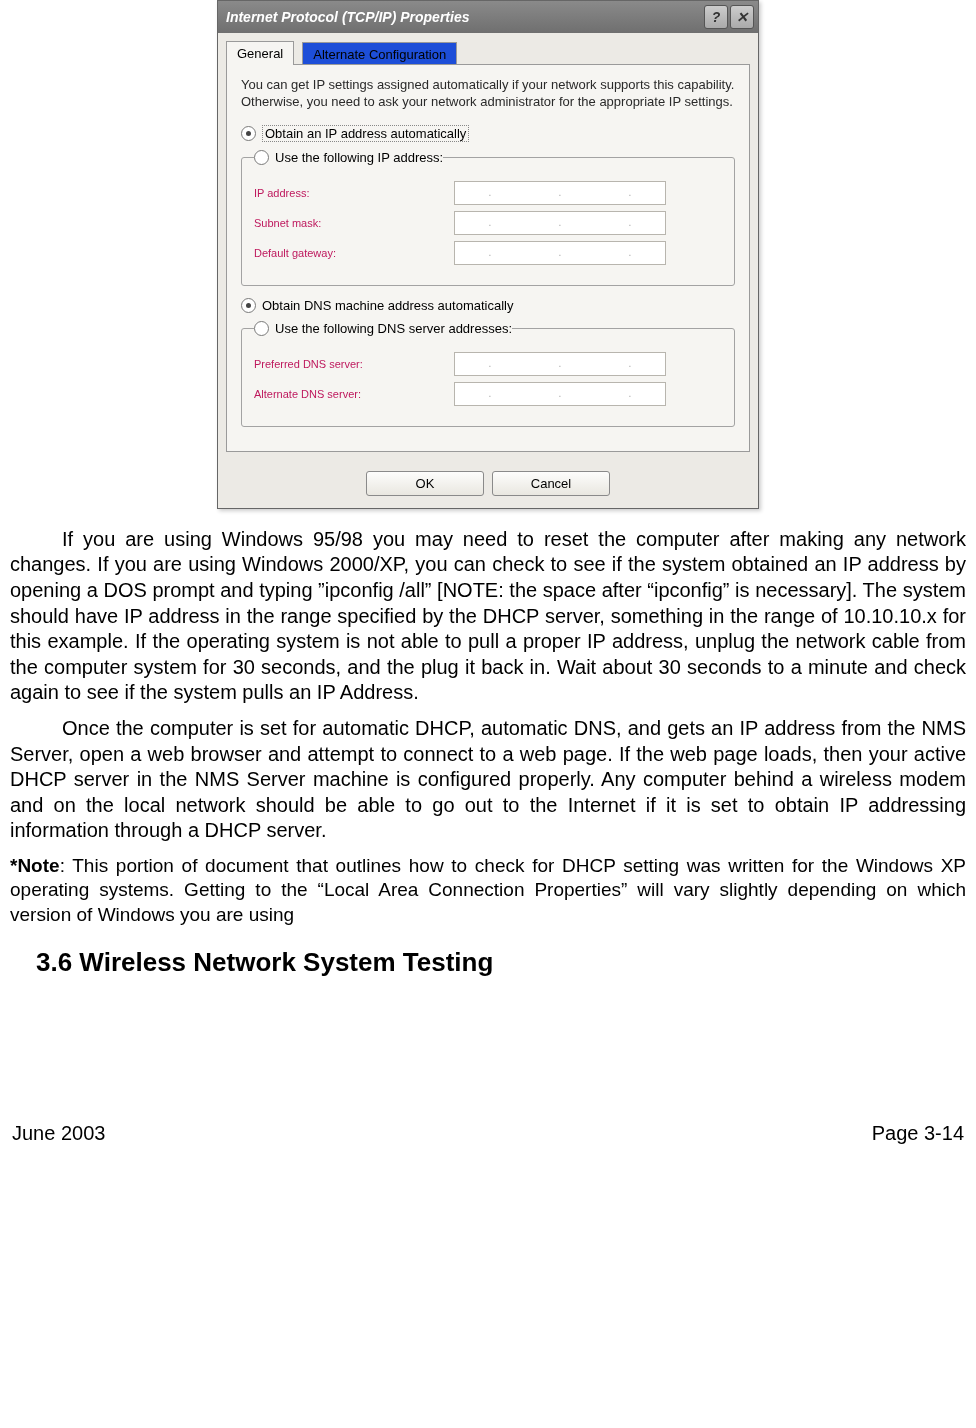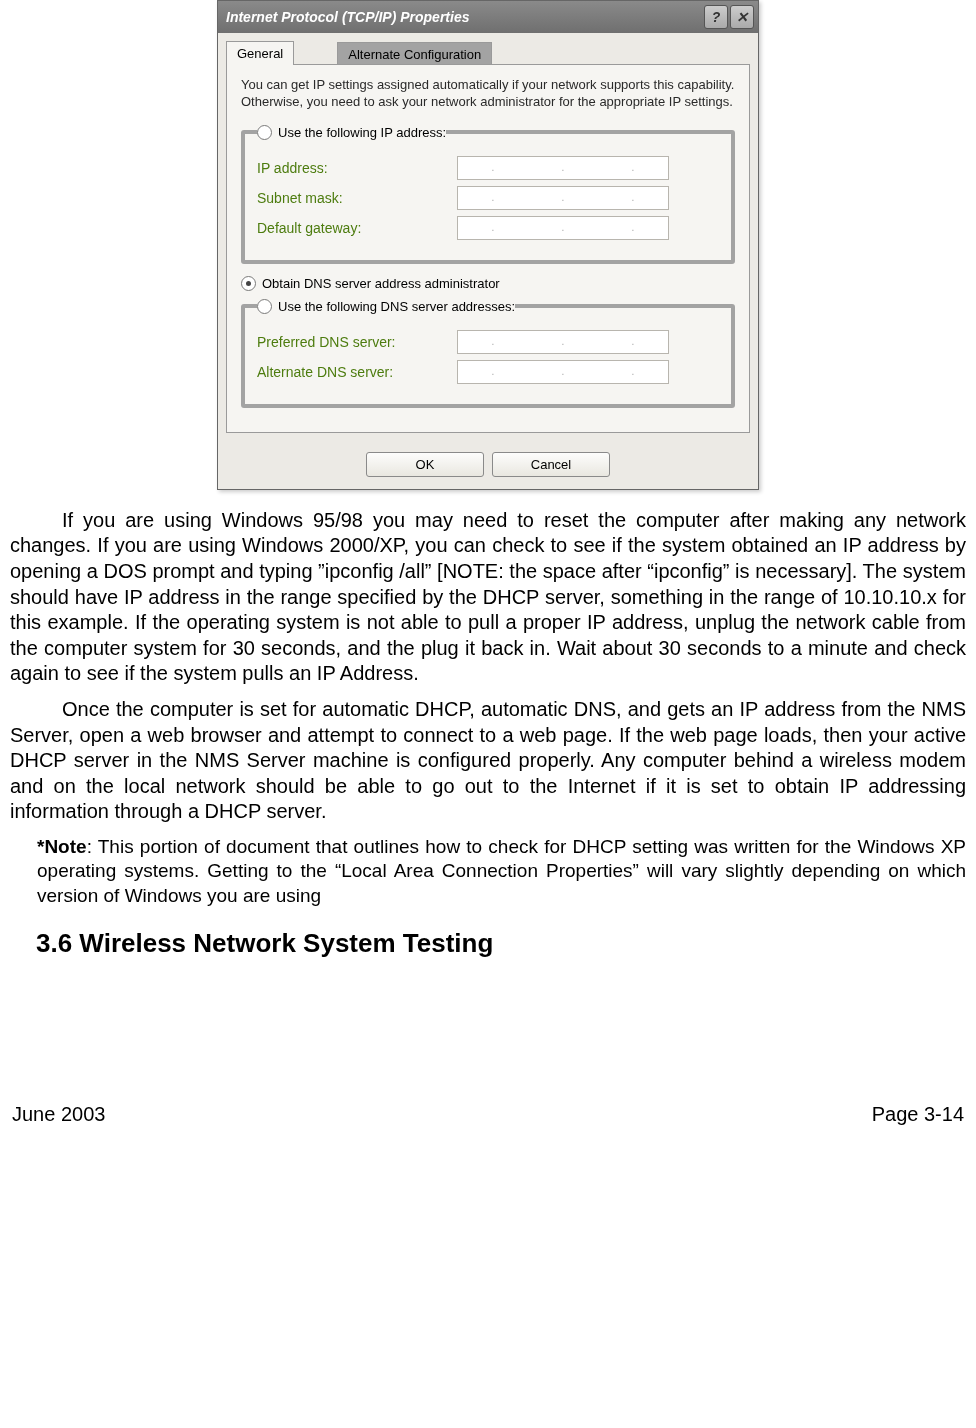--- a/index.html
+++ b/index.html
@@ -65,41 +65,40 @@
     border-bottom: none;
     background: #eceae5;
     font-size: 13px;
     position: relative;
   }
   .tab.active {
     background: #f6f5f2;
     z-index: 2;
   }
   .tab.inactive {
-    background: #a3a3a3;
+    background: #1d4ed8;
     top: 1px;
-    margin-left: 35px;
   }
   .tabpanel {
     margin: 0 8px 8px 8px;
     padding: 12px 14px;
     border: 1px solid #9a9a9a;
     background: #f6f5f2;
     position: relative;
     top: -1px;
   }
   .desc {
     font-size: 13px;
     line-height: 1.3;
     margin-bottom: 14px;
     text-align: left;
     color:#2a2a2a;
   }
   fieldset.group {
-    border: 4px solid #a3a3a3;
+    border: 1px solid #a3a3a3;
     border-radius: 3px;
     margin: 8px 0 12px 0;
     padding: 10px 12px 14px 12px;
   }
   .radio-row {
     display: flex;
     align-items: center;
     gap: 6px;
     margin: 4px 0;
     font-size: 13px;
@@ -115,22 +114,22 @@
     border: 1px dotted #888;
     padding: 0 2px;
   }
   .field-row {
     display:flex;
     align-items:center;
     margin: 6px 0;
   }
   .field-label {
     flex: 0 0 200px;
-    color:#4d7c0f;
-    font-size:14px;
+    color:#be185d;
+    font-size:11px;
   }
   .ip-box {
     flex: 0 0 210px;
     height: 22px;
     background:#fff;
     border:1px solid #b8b5ae;
     display:flex;
     align-items:center;
     justify-content:space-around;
     color:#aaa;
@@ -157,21 +156,21 @@
     padding: 10px 12px 12px 12px;
   }
   
   .doc p {
     font-size: 20px;
     line-height: 1.28;
     text-align: justify;
     margin: 0 0 10px 0;
   }
   .doc p.indent { text-indent: 52px; }
-  .doc p.note { font-size: 19px; margin-left: 27px; }
+  .doc p.note { font-size: 19px; }
   .doc h2 {
     font-size: 26px;
     font-weight: bold;
     margin: 20px 0 8px 26px;
   }
   .footer {
     display:flex;
     justify-content:space-between;
     font-size:20px;
     border-top: none;
@@ -192,20 +191,26 @@
         <span class="winbtn">?</span>
         <span class="winbtn">✕</span>
       </div>
       <div class="tabstrip">
         <div class="tab active">General</div>
         <div class="tab inactive">Alternate Configuration</div>
       </div>
       <div class="tabpanel">
         <div class="desc">You can get IP settings assigned automatically if your network supports this capability. Otherwise, you need to ask your network administrator for the appropriate IP settings.</div>
 
+        <div class="radio-row">
+          <span class="radio-outer">
+              <span class="radio-dot"></span>
+            </span>
+          <span class="dotted">Obtain an IP address automatically</span>
+        </div>
 
         <fieldset class="group" style="position:relative;">
           <legend style="padding:0;margin:0;">
             <span class="radio-row" style="margin:0;">
               <span class="radio-outer"></span>
               <span>Use the following IP address:</span>
             </span>
           </legend>
           <div class="field-row">
             <span class="field-label">IP address:</span>
@@ -230,21 +235,21 @@
                 <span>.</span>
                 <span>.</span>
               </span>
           </div>
         </fieldset>
 
         <div class="radio-row">
           <span class="radio-outer">
               <span class="radio-dot"></span>
             </span>
-          <span>Obtain DNS server address administrator</span>
+          <span>Obtain DNS machine address automatically</span>
         </div>
 
         <fieldset class="group">
           <legend style="padding:0;margin:0;">
             <span class="radio-row" style="margin:0;">
               <span class="radio-outer"></span>
               <span>Use the following DNS server addresses:</span>
             </span>
           </legend>
           <div class="field-row">

